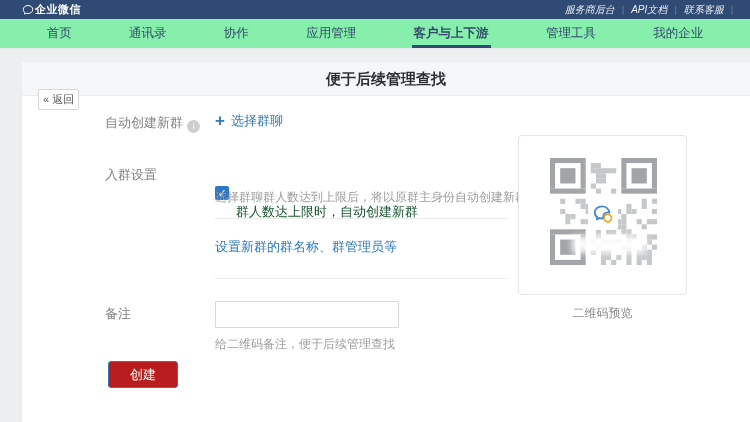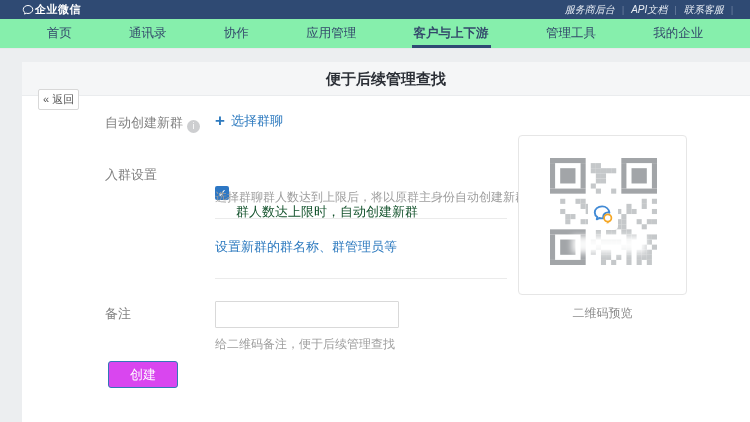--- a/index.html
+++ b/index.html
@@ -59,21 +59,21 @@
   .divider2 { top:216px; }
   .settings-link { position:absolute; left:193px; top:176px; font-size:13px;
     color:#2d7abf; cursor:pointer; }
 
   .row3-label { left:83px; top:243px; }
   .remark-input { position:absolute; left:193px; top:239px; width:184px; height:27px;
     border:1px solid #d9d9d9; border-radius:1px; font-size:12px; padding:0 8px;
     color:#333; outline:none; background:#fff; }
   .helper2 { left:193px; top:274px; }
   .create-btn { position:absolute; left:86px; top:299px; width:70px; height:27px;
-    background:#d946ef; border:1px solid #3377b8; border-radius:3px;
+    background:#b91c1c; border:1px solid #3377b8; border-radius:3px;
     color:#ffffff; font-size:13px; cursor:pointer; line-height:25px; text-align:center; }
 
   
   .qr-card { position:absolute; left:496px; top:73px; width:169px; height:160px;
     border:1px solid #e6e6e6; border-radius:4px; background:#ffffff; }
   .qr-box { position:absolute; left:31px; top:22px; width:107px; height:107px; }
   .qr-logo { position:absolute; left:50%; top:50%; transform:translate(-50%,-50%);
     width:30px; height:30px; background:#ffffff; border-radius:4px;
     display:flex; align-items:center; justify-content:center; }
   .qr-blur { position:absolute; left:53px; top:100px; width:74px; height:17px;

